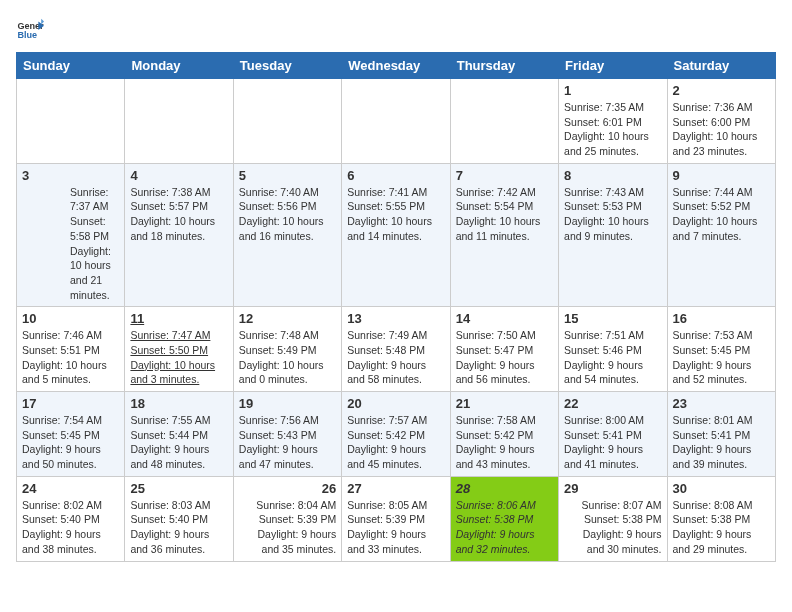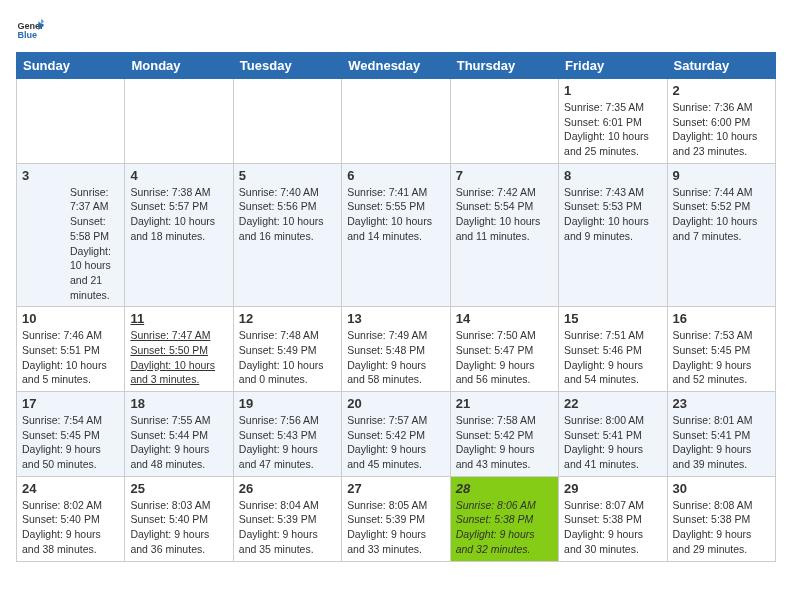--- a/index.html
+++ b/index.html
@@ -299,21 +299,21 @@
 Daylight: 9 hours
 and 38 minutes.</div>
         </td>
         <td style="background: rgb(255, 255, 255);">
           <span class="day-num">25</span>
           <div class="day-info" style="white-space: pre-line;">Sunrise: 8:03 AM
 Sunset: 5:40 PM
 Daylight: 9 hours
 and 36 minutes.</div>
         </td>
-        <td style="background: rgb(255, 255, 255);">
+        <td style="background: rgb(255, 255, 255); text-align: right;">
           <span class="day-num">26</span>
           <div class="day-info" style="white-space: pre-line;">Sunrise: 8:04 AM
 Sunset: 5:39 PM
 Daylight: 9 hours
 and 35 minutes.</div>
         </td>
         <td style="background: rgb(255, 255, 255);">
           <span class="day-num">27</span>
           <div class="day-info" style="white-space: pre-line;">Sunrise: 8:05 AM
 Sunset: 5:39 PM
@@ -322,21 +322,21 @@
         </td>
         <td style="background: #84cc16; font-style: italic;">
           <span class="day-num">28</span>
           <div class="day-info" style="white-space: pre-line;">Sunrise: 8:06 AM
 Sunset: 5:38 PM
 Daylight: 9 hours
 and 32 minutes.</div>
         </td>
         <td style="background: rgb(255, 255, 255);">
           <span class="day-num">29</span>
-          <div class="day-info" style="white-space: pre-line;">Sunrise: 8:07 AM
+          <div class="day-info" style="white-space: pre-line; text-align: right;">Sunrise: 8:07 AM
 Sunset: 5:38 PM
 Daylight: 9 hours
 and 30 minutes.</div>
         </td>
         <td style="background: rgb(255, 255, 255);">
           <span class="day-num">30</span>
           <div class="day-info" style="white-space: pre-line;">Sunrise: 8:08 AM
 Sunset: 5:38 PM
 Daylight: 9 hours
 and 29 minutes.</div>

